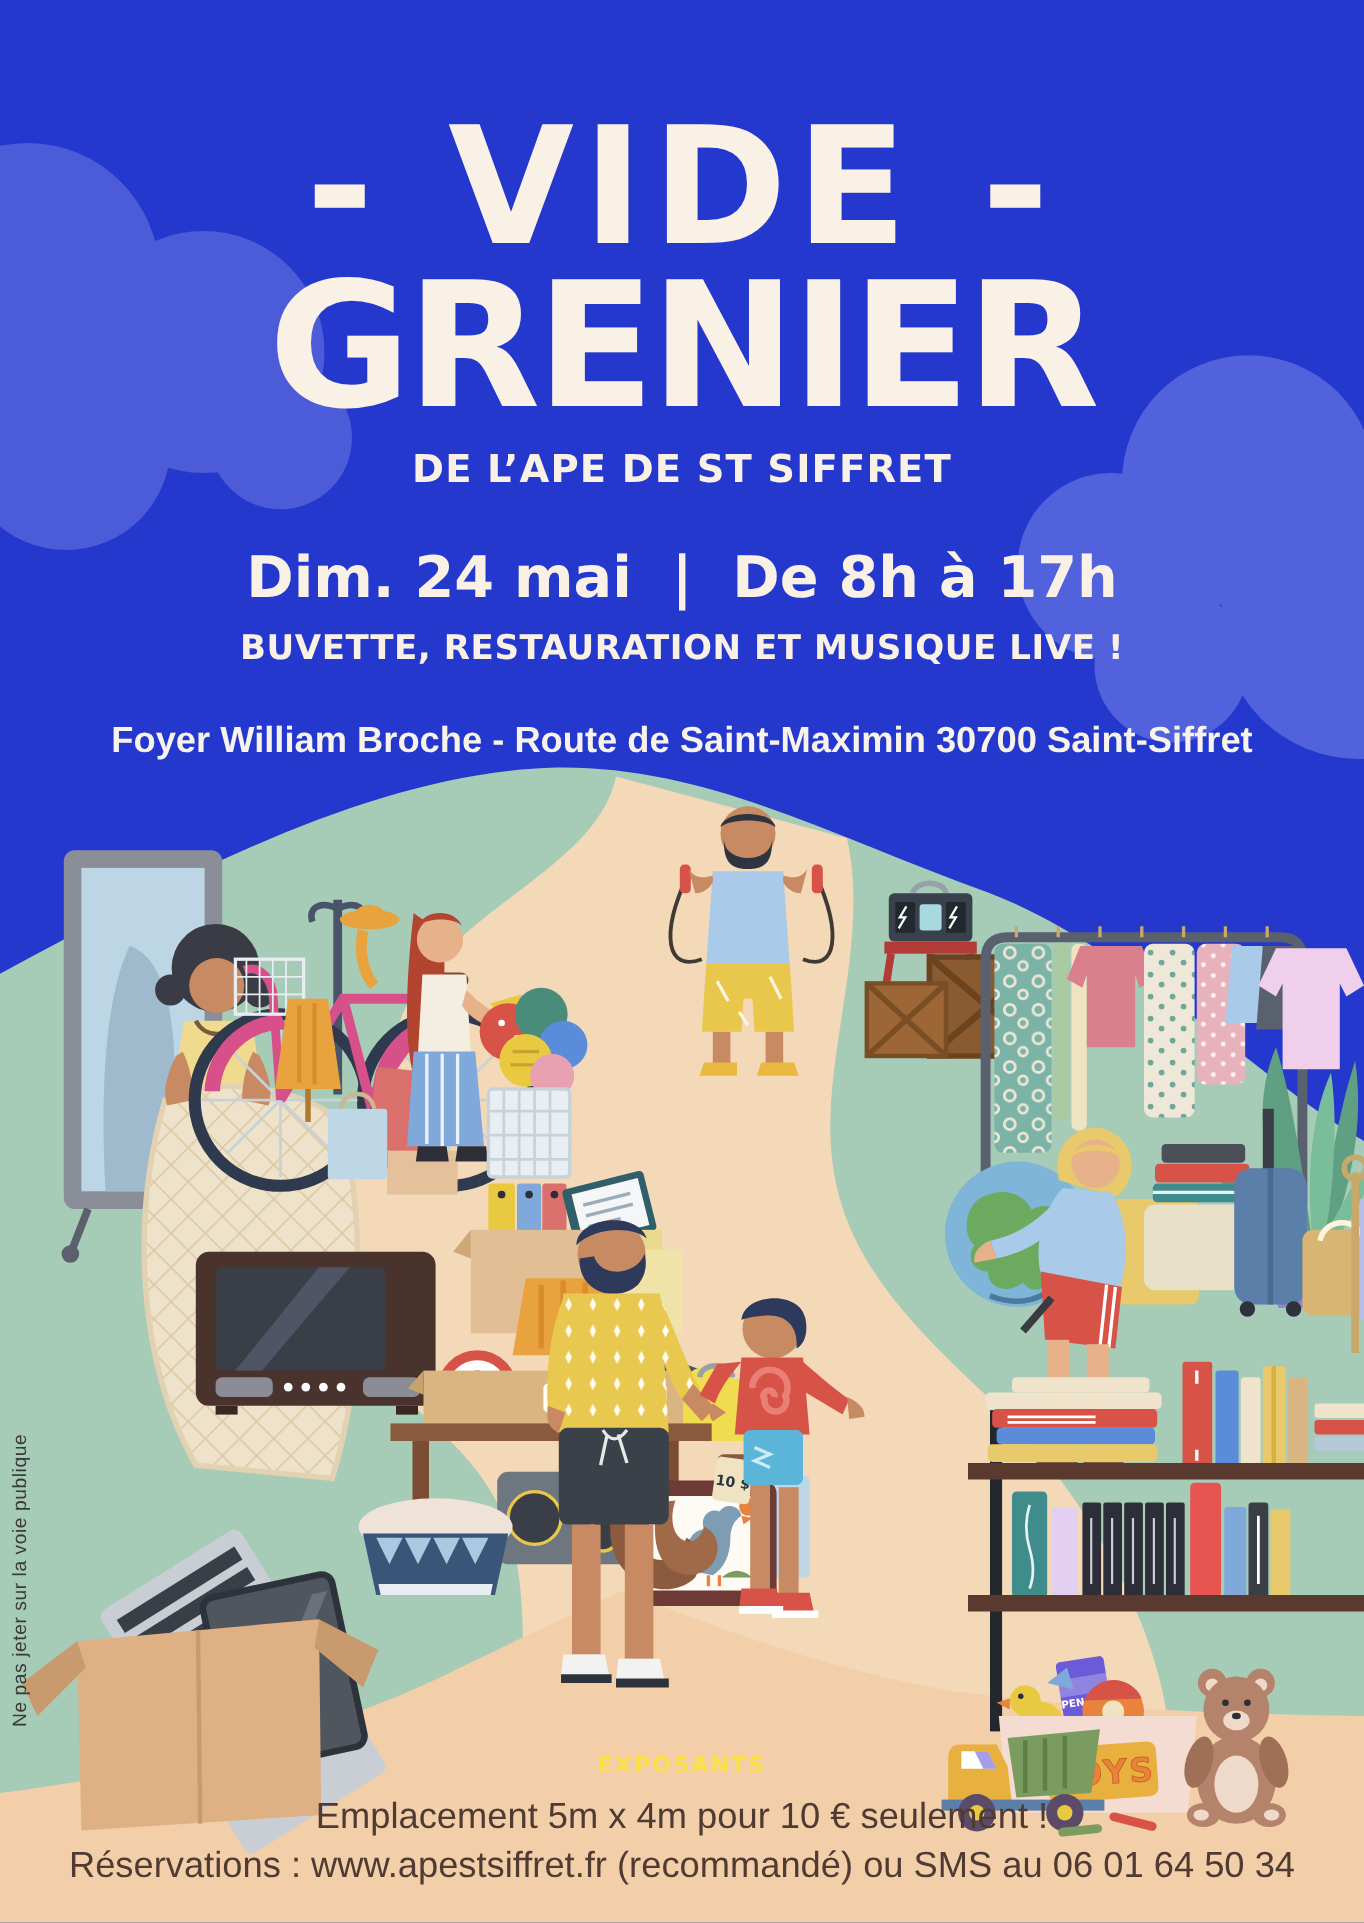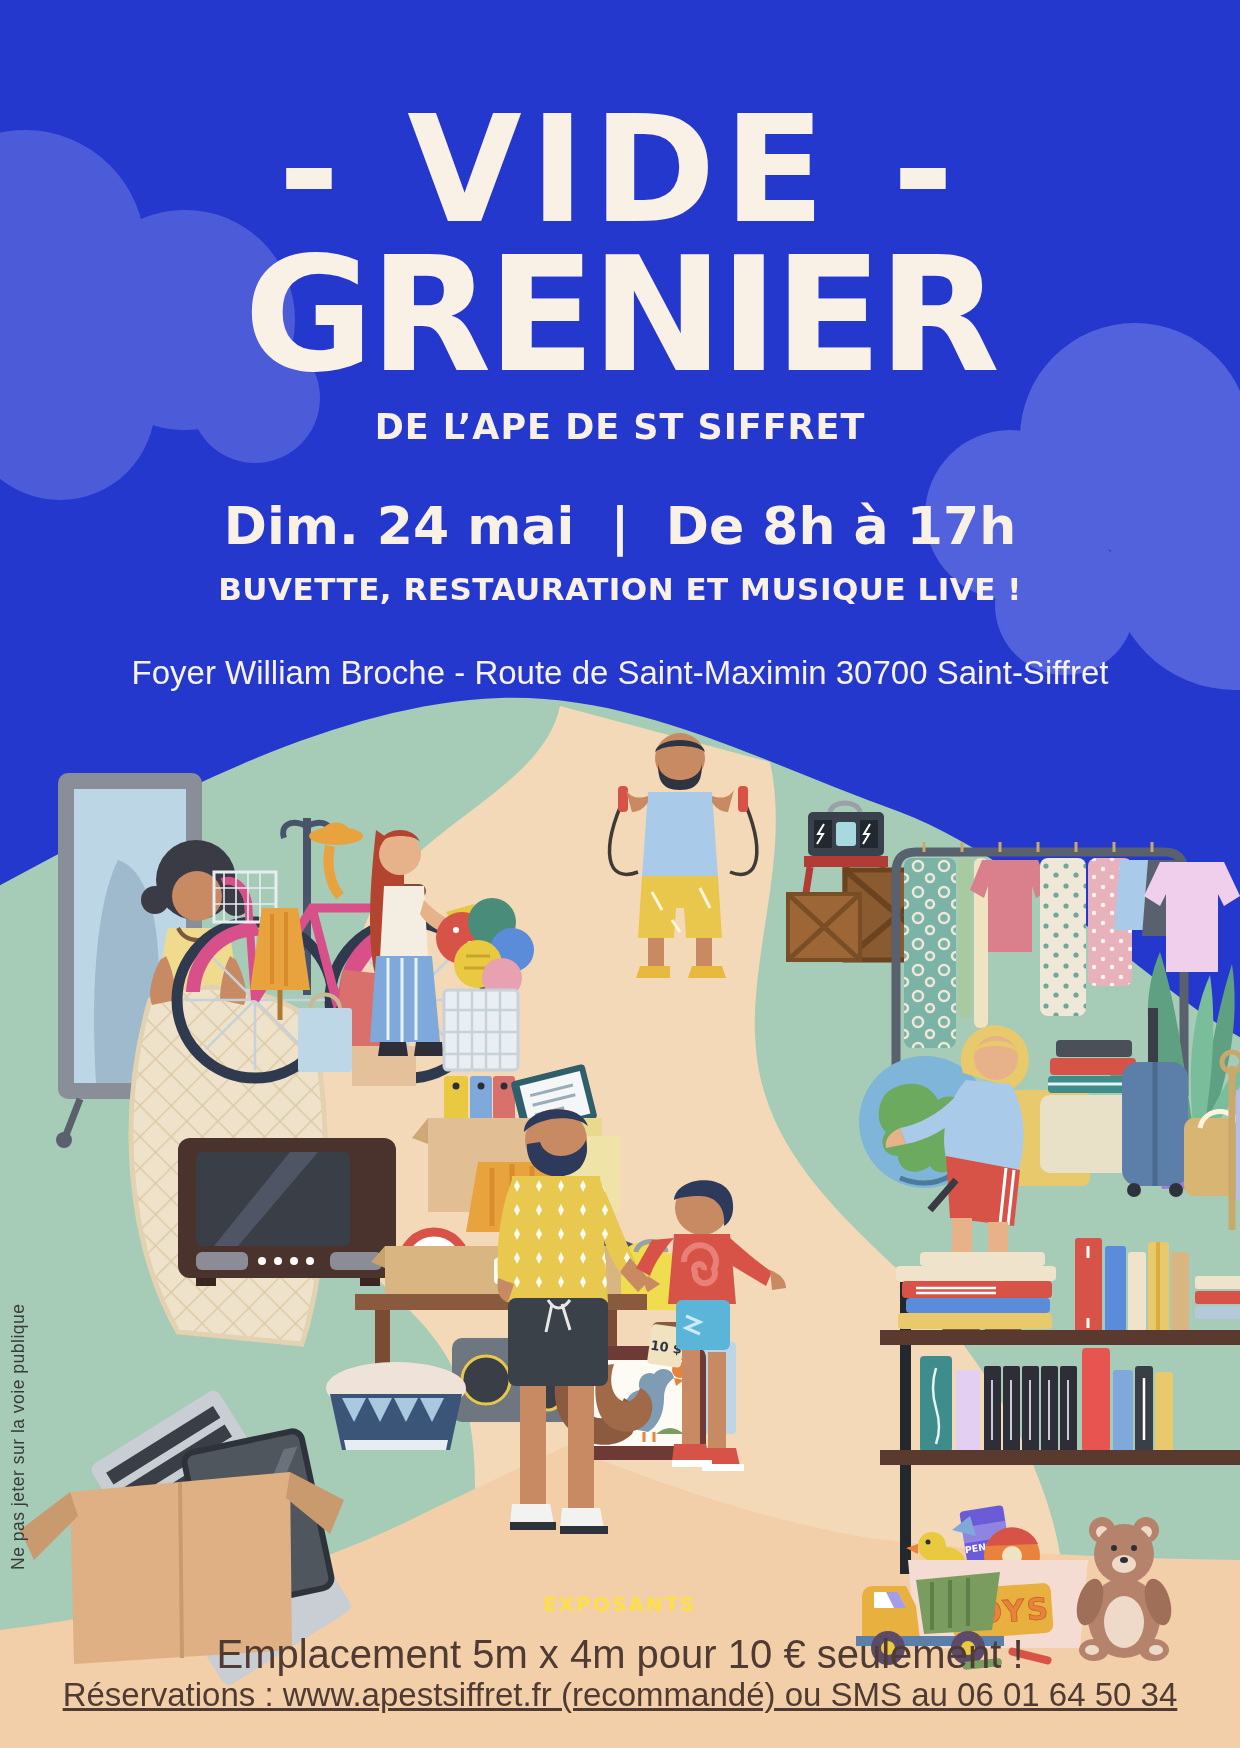--- a/index.html
+++ b/index.html
@@ -15,28 +15,28 @@
   .txt{
     position:absolute;left:0;width:100%;
     text-align:center;color:#FAF1E6;line-height:1;
     white-space:pre;
   }
   .title1{top:96px;font-size:148px;font-weight:bold;letter-spacing:8px;}
   .title2{top:236px;font-size:158px;font-weight:bold;letter-spacing:-4px;}
   .subtitle{top:410px;font-size:35px;font-weight:bold;letter-spacing:1px;}
   .schedule{top:500px;font-size:52px;font-weight:bold;}
   .tagline{top:574px;font-size:31px;font-weight:bold;letter-spacing:.5px;}
-  .address{top:656px;font-size:33px;font-weight:normal;
+  .address{top:656px;font-size:33px;font-weight:bold;
     font-family:"Liberation Sans", sans-serif;color:#F7F2EA;}
   .footer-heading{top:1594px;font-size:20px;font-weight:bold;
     letter-spacing:2px;color:#fde047;}
-  .footer-line1{top:1634px;font-size:40px;color:#4F3B33;
+  .footer-line1{top:1634px;font-size:33px;color:#4F3B33;
     font-family:"Liberation Sans", sans-serif;}
   .footer-line2{top:1678px;font-size:33px;color:#4F3B33;
-    font-family:"Liberation Sans", sans-serif;text-decoration:underline;}
+    font-family:"Liberation Sans", sans-serif;}
   .side-note{
     position:absolute;left:8px;top:1122px;height:448px;
     writing-mode:vertical-rl;transform:rotate(180deg);
     font-size:17.5px;color:#3A3A3A;letter-spacing:.5px;
     font-family:"Liberation Sans", sans-serif;white-space:nowrap;
   }
 </style>
 </head>
 <body>
 

